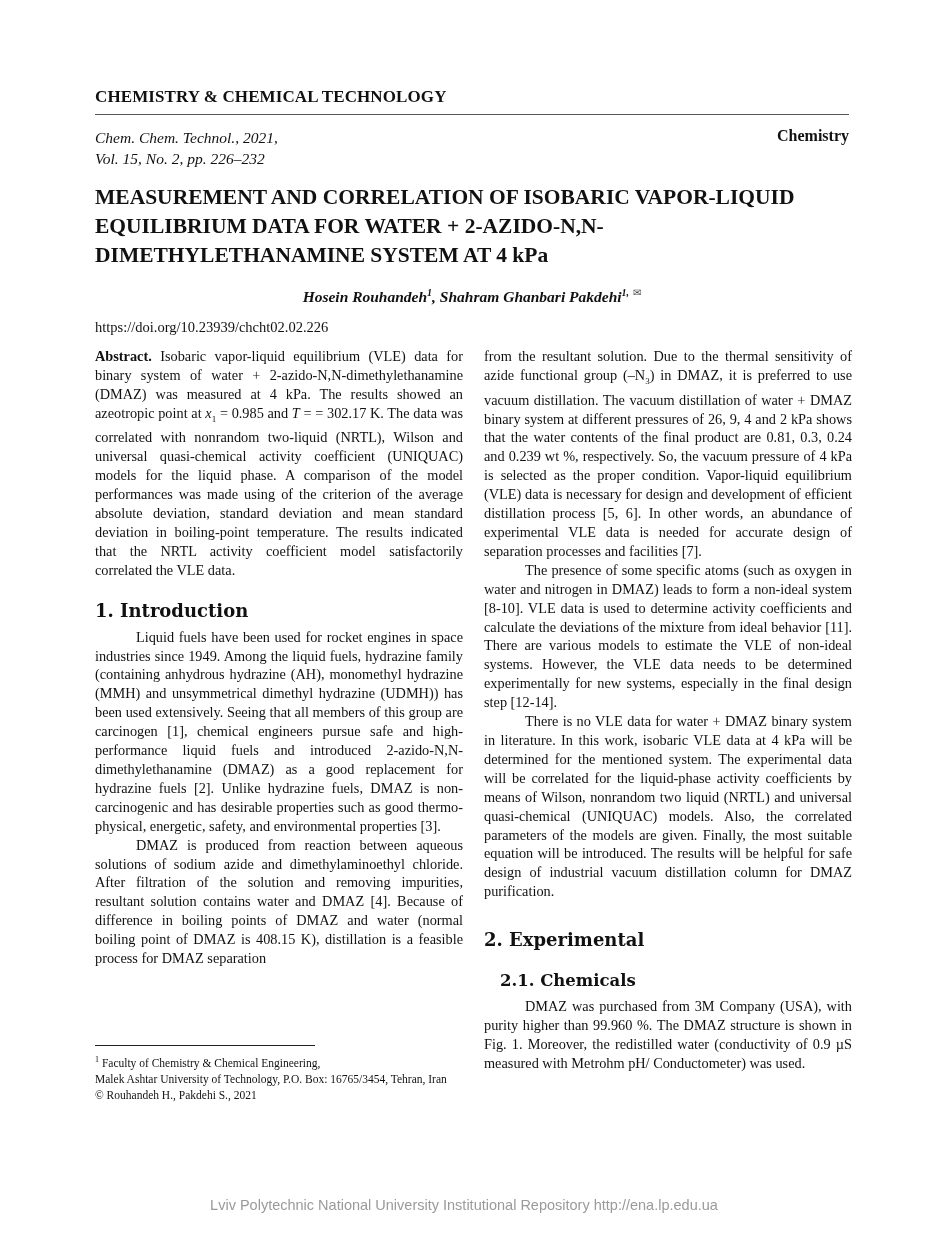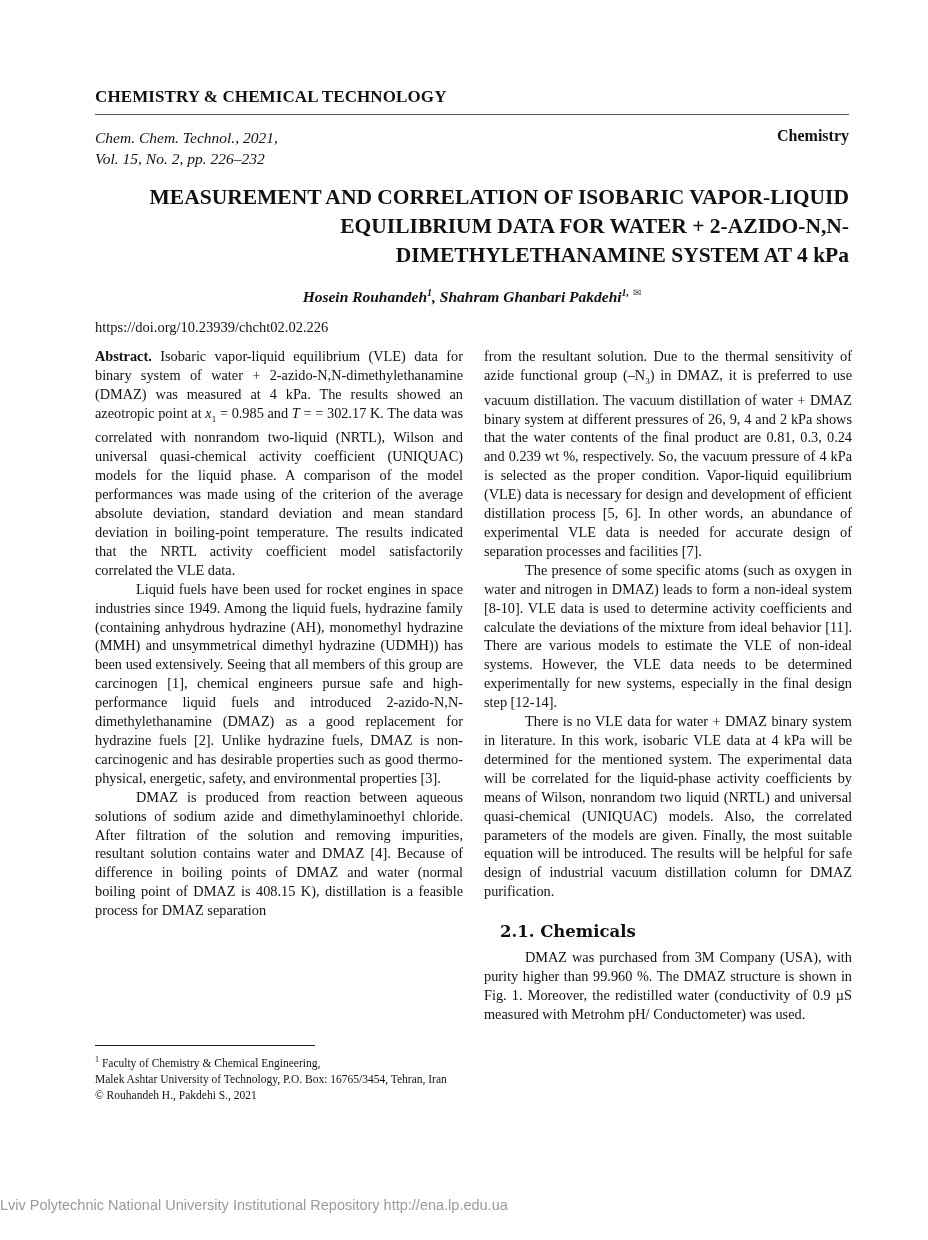--- a/index.html
+++ b/index.html
@@ -1,21 +1,21 @@
 <!DOCTYPE html>
 <html><head>
 <meta charset="utf-8">
 <style>
   html, body { margin: 0; padding: 0; background: #ffffff; }
   body { width: 928px; height: 1240px; position: relative; overflow: hidden; color: #111; font-family: "Liberation Serif", serif; }
   .journal-head { position: absolute; left: 95px; top: 87px; width: 754px; font-size: 17px; font-weight: bold; letter-spacing: 0.1px; }
   .head-rule { position: absolute; left: 95px; top: 114px; width: 754px; height: 0; border-top: 1px solid #555; }
   .cite { position: absolute; left: 95px; top: 127px; font-size: 15.5px; font-style: italic; line-height: 21px; }
   .section-tag { position: absolute; right: 79px; top: 127px; font-size: 16px; font-weight: bold; }
-  .title { position: absolute; left: 95px; top: 183px; width: 754px; text-align: right; font-size: 21.5px; font-weight: bold; line-height: 29px; }
+  .title { position: absolute; left: 95px; top: 183px; width: 754px; text-align: left; font-size: 21.5px; font-weight: bold; line-height: 29px; }
   .authors { position: absolute; left: 95px; top: 287px; width: 754px; text-align: center; font-size: 15.5px; font-weight: bold; font-style: italic; }
   .authors sup { font-size: 10px; }
   .mail-sm { font-size: 10px; font-style: normal; font-weight: normal; color: #444; vertical-align: super; }
   .doi { position: absolute; left: 95px; top: 319px; font-size: 14.5px; }
   .col { position: absolute; top: 347px; width: 368px; font-size: 14.3px; line-height: 18.9px; text-align: justify; }
   .col-left { left: 95px; }
   .col-right { left: 484px; }
   .col p { margin: 0; }
   .indent { text-indent: 41px; }
   .b { font-weight: bold; }
@@ -23,21 +23,21 @@
   .kw { margin-top: 12px !important; }
   h2.sec { font-family: "DejaVu Serif", serif; font-size: 18px; font-weight: bold; margin: 0; }
   h3.sub { font-family: "DejaVu Serif", serif; font-size: 16.5px; font-weight: bold; margin: 16px; }
   .intro-h { margin-top: 22px !important; margin-bottom: 7px !important; }
   .exp-h { margin-top: 30px !important; margin-bottom: 0 !important; }
   .chem-h { margin-top: 22px !important; margin-bottom: 6px !important; }
   .fn-rule { position: absolute; left: 95px; top: 1045px; width: 220px; border-top: 1px solid #222; }
   .footnotes { position: absolute; left: 95px; top: 1052px; width: 370px; font-size: 11.5px; line-height: 16px; }
   .footnotes sup { font-size: 8px; }
   .mail-icon { font-size: 10px; color: #666; vertical-align: super; }
-  .repo { position: absolute; left: 0; top: 1197px; width: 928px; font-family: "Liberation Sans", sans-serif; font-size: 14.5px; color: #9a9a9a; }
+  .repo { position: absolute; left: 0; top: 1197px; width: 928px; text-align: center; font-family: "Liberation Sans", sans-serif; font-size: 14.5px; color: #9a9a9a; }
 </style>
 </head>
 <body>
 
 <div class="journal-head">CHEMISTRY &amp; CHEMICAL TECHNOLOGY</div>
 <div class="head-rule"></div>
 
 <div class="cite">
   <div>Chem. Chem. Technol., 2021,</div>
   <div>Vol. 15, No. 2, pp. 226–232</div>
@@ -48,28 +48,30 @@
 
 <div class="authors">
   <span>Hosein Rouhandeh</span><sup>1</sup><span>, </span><span>Shahram Ghanbari Pakdehi</span><sup>1,</sup>
   <span class="mail-sm">✉</span>
 </div>
 
 <div class="doi">https://doi.org/10.23939/chcht02.02.226</div>
 
 <div class="col col-left">
   <p><span class="b">Abstract.</span><span> Isobaric vapor-liquid equilibrium (VLE) data for binary system of water + 2-azido-N,N-dimethylethanamine (DMAZ) was measured at 4 kPa. The results showed an azeotropic point at </span><span class="i">x</span><sub style="font-size:9px">1</sub><span> = 0.985 and </span><span class="i">T</span><span> = = 302.17 K. The data was correlated with nonrandom two-liquid (NRTL), Wilson and universal quasi-chemical activity coefficient (UNIQUAC) models for the liquid phase. A comparison of the model performances was made using of the criterion of the average absolute deviation, standard deviation and mean standard deviation in boiling-point temperature. The results indicated that the NRTL activity coefficient model satisfactorily correlated the VLE data.</span></p>
+  <h2 class="sec intro-h">1. Introduction</h2>
   <p class="indent">Liquid fuels have been used for rocket engines in space industries since 1949. Among the liquid fuels, hydrazine family (containing anhydrous hydrazine (AH), monomethyl hydrazine (MMH) and unsymmetrical dimethyl hydrazine (UDMH)) has been used extensively. Seeing that all members of this group are carcinogen [1], chemical engineers pursue safe and high-performance liquid fuels and introduced 2-azido-N,N-dimethylethanamine (DMAZ) as a good replacement for hydrazine fuels [2]. Unlike hydrazine fuels, DMAZ is non-carcinogenic and has desirable properties such as good thermo-physical, energetic, safety, and environmental properties [3].</p>
   <p class="indent">DMAZ is produced from reaction between aqueous solutions of sodium azide and dimethylaminoethyl chloride. After filtration of the solution and removing impurities, resultant solution contains water and DMAZ [4]. Because of difference in boiling points of DMAZ and water (normal boiling point of DMAZ is 408.15 K), distillation is a feasible process for DMAZ separation</p>
 </div>
 
 <div class="col col-right">
   <p><span>from the resultant solution. Due to the thermal sensitivity of azide functional group (–N</span><sub style="font-size:9px">3</sub><span>) in DMAZ, it is preferred to use vacuum distillation. The vacuum distillation of water + DMAZ binary system at different pressures of 26, 9, 4 and 2 kPa shows that the water contents of the final product are 0.81, 0.3, 0.24 and 0.239 wt %, respectively. So, the vacuum pressure of 4 kPa is selected as the proper condition. Vapor-liquid equilibrium (VLE) data is necessary for design and development of efficient distillation process [5, 6]. In other words, an abundance of experimental VLE data is needed for accurate design of separation processes and facilities [7].</span></p>
   <p class="indent">The presence of some specific atoms (such as oxygen in water and nitrogen in DMAZ) leads to form a non-ideal system [8-10]. VLE data is used to determine activity coefficients and calculate the deviations of the mixture from ideal behavior [11]. There are various models to estimate the VLE of non-ideal systems. However, the VLE data needs to be determined experimentally for new systems, especially in the final design step [12-14].</p>
   <p class="indent">There is no VLE data for water + DMAZ binary system in literature. In this work, isobaric VLE data at 4 kPa will be determined for the mentioned system. The experimental data will be correlated for the liquid-phase activity coefficients by means of Wilson, nonrandom two liquid (NRTL) and universal quasi-chemical (UNIQUAC) models. Also, the correlated parameters of the models are given. Finally, the most suitable equation will be introduced. The results will be helpful for safe design of industrial vacuum distillation column for DMAZ purification.</p>
+  <h2 class="sec exp-h">2. Experimental</h2>
   <h3 class="sub chem-h">2.1. Chemicals</h3>
   <p class="indent">DMAZ was purchased from 3M Company (USA), with purity higher than 99.960 %. The DMAZ structure is shown in Fig. 1. Moreover, the redistilled water (conductivity of 0.9 µS measured with Metrohm pH/ Conductometer) was used.</p>
 </div>
 
 <div class="fn-rule"></div>
 <div class="footnotes">
   <div><sup>1</sup> <span>Faculty of Chemistry &amp; Chemical Engineering,</span></div>
   <div>Malek Ashtar University of Technology, P.O. Box: 16765/3454, Tehran, Iran</div>
   <div>© Rouhandeh H., Pakdehi S., 2021</div>
 </div>

